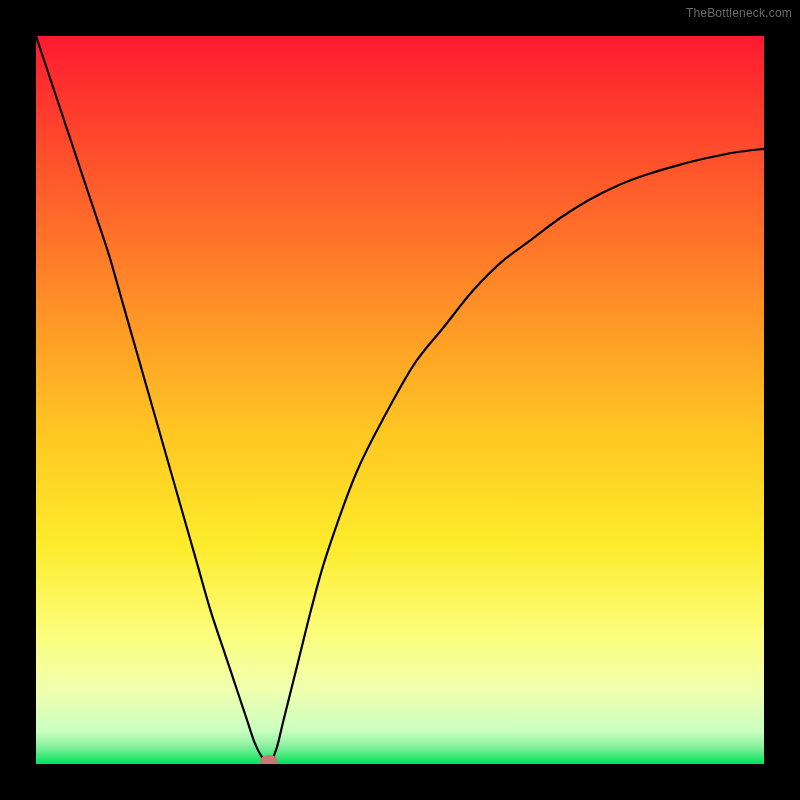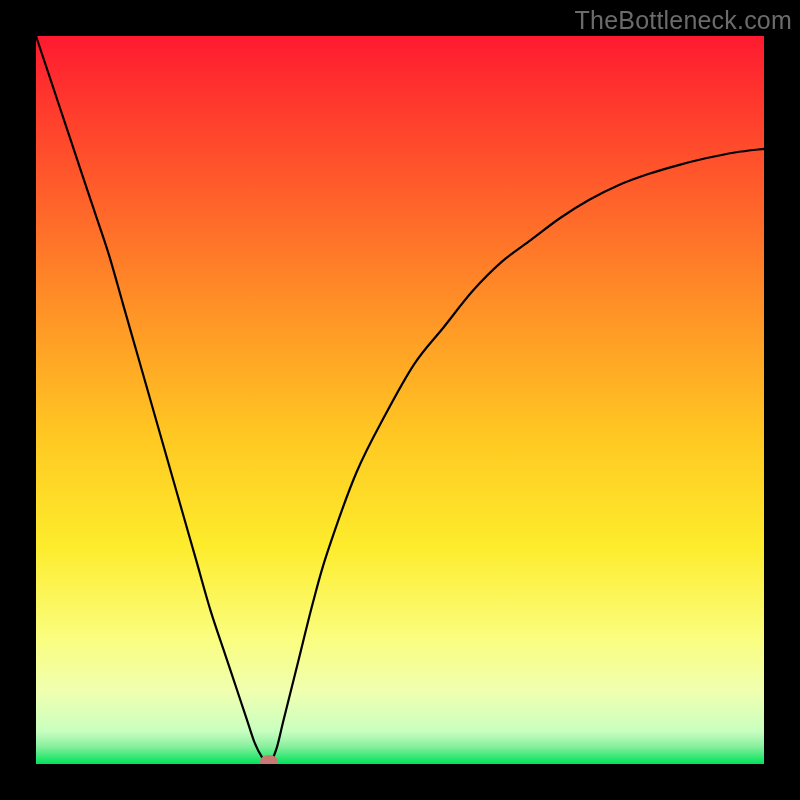--- a/index.html
+++ b/index.html
@@ -25,21 +25,21 @@
     top: 36px;
     width: 728px;
     height: 728px;
     
   }
   .watermark {
     position: absolute;
     top: 6px;
     right: 8px;
     color: #6b6b6b;
-    font-size: 25px;
+    font-size: 12px;
     font-weight: 400;
     letter-spacing: 0.2px;
   }
 </style>
 </head>
 <body>
 
 <div class="frame">
 
   <svg class="plot-area" viewBox="0 0 728 728" width="728" height="728" preserveAspectRatio="none">

